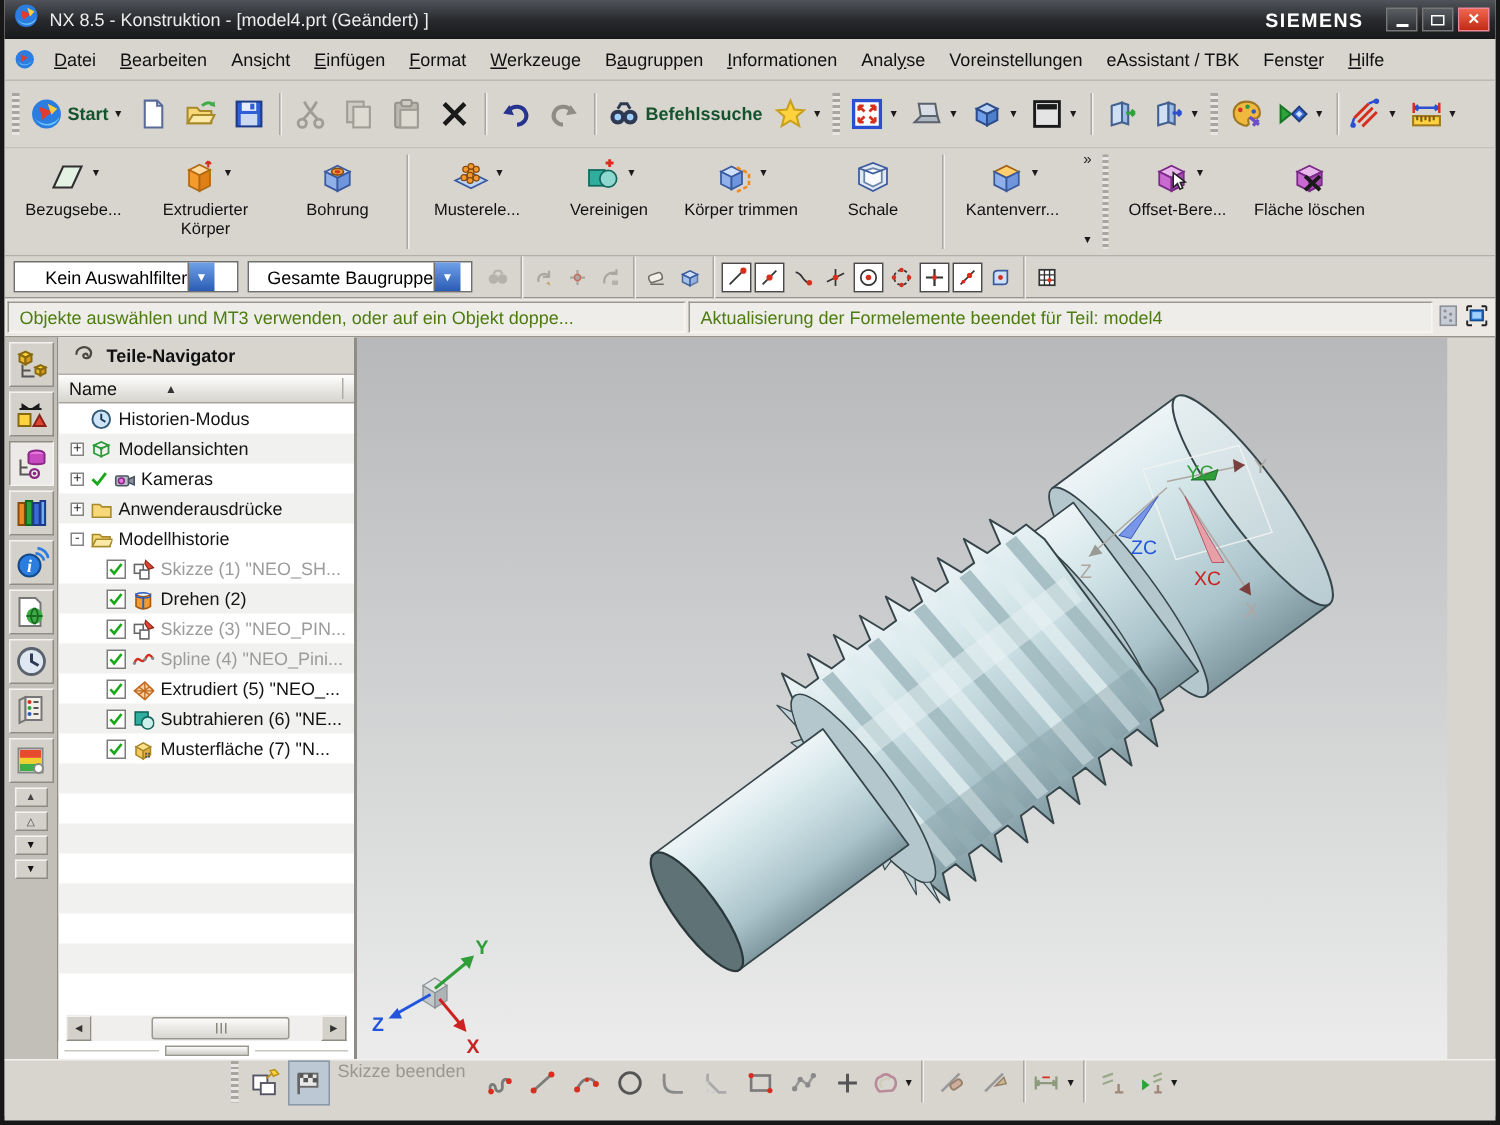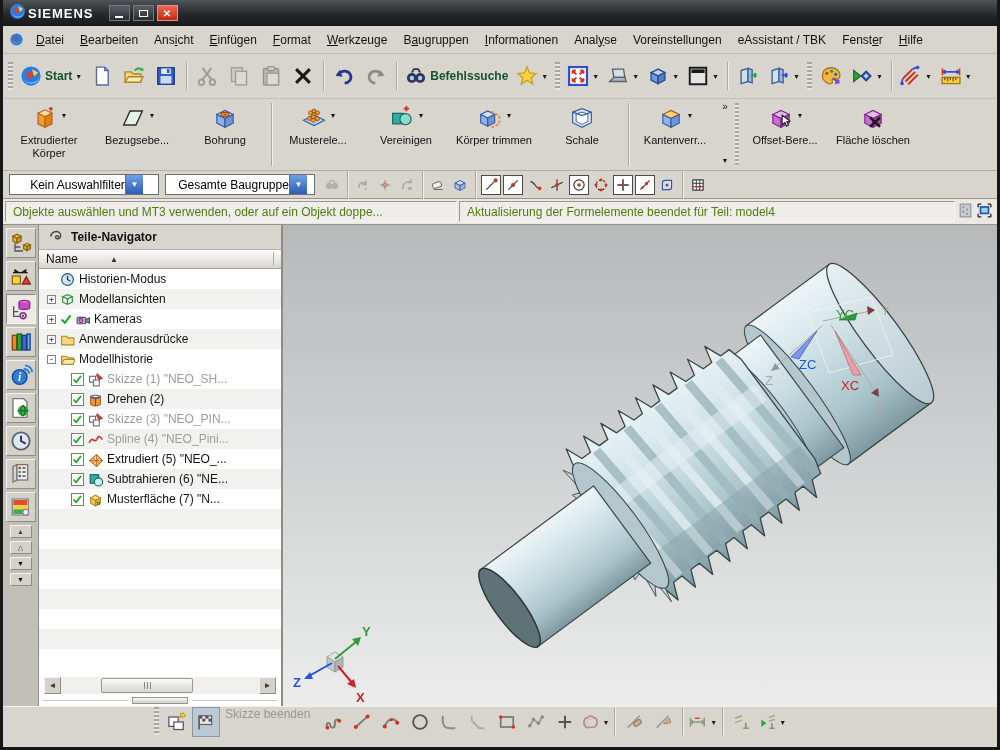--- a/index.html
+++ b/index.html
@@ -55,21 +55,21 @@
 .status-icons { margin-left:auto; display:flex; gap:2px; padding-right:2px; }
 .main { display:flex; height:481px; }
 .resbar { width:36px; background:#c2bfb9; display:flex; flex-direction:column; align-items:center;
   padding-top:3px; gap:3px; border-right:1px solid #8f8c86; }
 .res-btn { width:30px; height:30px; display:flex; align-items:center; justify-content:center;
   background:#d4d1cb; border:1px solid; border-color:#f4f2ee #8f8c86 #8f8c86 #f4f2ee; }
 .res-btn.active { background:#eceae6; border-color:#8f8c86 #f4f2ee #f4f2ee #8f8c86; }
 .res-nav { width:22px; height:13px; display:flex; align-items:center; justify-content:center;
   font-size:7px; color:#444; background:#d4d1cb; border:1px solid; border-color:#f4f2ee #8f8c86 #8f8c86 #f4f2ee; }
 .res-nav.dark { color:#111; }
-.panel { width:244px; background:#fff; border-right:2px solid #8f8c86; display:flex; flex-direction:column; }
+.panel { width:199px; background:#fff; border-right:2px solid #8f8c86; display:flex; flex-direction:column; }
 .panel-header { height:25px; background:#d8d5cf; display:flex; align-items:center; gap:7px;
   padding-left:9px; font-size:12px; font-weight:bold; color:#111; border-bottom:1px solid #b2afa9; }
 .col-header { height:19px; background:linear-gradient(#fefefd,#d6d4ce); border-bottom:1px solid #a8a5a0;
   display:flex; align-items:center; font-size:12px; color:#111; padding-left:7px; gap:32px; position:relative; }
 .sort-tri { font-size:8px; color:#333; }
 .col-sep { position:absolute; right:7px; top:2px; bottom:2px; width:1px; background:#b0ada8; }
 .tree { flex:1; overflow:hidden; font-size:12px; color:#141414; }
 .tree-row { height:20px; display:flex; align-items:center; padding-left:8px; white-space:nowrap; overflow:hidden; }
 .tree-row.alt { background:#f1f1ef; }
 .tree-row .lbl { margin-left:4px; }
@@ -108,20 +108,21 @@
 <div class="window">
   <div class="titlebar">
     <span id="title-icon"><span class="icon">
           <svg width="17" height="17" viewBox="0 0 16 16" stroke-width="1">
             <circle cx="8" cy="8" r="7" fill="#2b7de0"></circle>
             <path d="M2 9.5 C4.5 13.8 11.5 14 14.2 9.5 C13 14.5 5 15.5 2 9.5 Z" fill="#6cc8ff"></path>
             <path d="M4.5 4.5 L10.8 6.8 L6 10.8 Z" fill="#e33b2e"></path>
             <path d="M8.6 3 L13.2 5.4 L10.4 8.4 Z" fill="#ffcf3d"></path>
           </svg>
         </span></span>
+    <span class="title-text">NX 8.5 - Konstruktion - [model4.prt (Geändert) ]</span>
     <span class="brand">SIEMENS</span>
     <span class="winbtn">
         <span class="minglyph"></span>
       </span>
     <span class="winbtn">
         <span class="maxglyph"></span>
       </span>
     <span class="winbtn close">✕</span>
   </div>
   <div class="menubar" id="menubar">
@@ -362,40 +363,40 @@
           </svg>
         </span>
         <span class="dd">▼</span>
       </div>
     </div>
   <div class="toolbar" id="toolbar2">
       <div class="feat">
         <div class="feat-top">
           <span class="icon">
             <svg width="28" height="28" viewBox="0 0 24 24" stroke-width="1">
+              <path d="M4 18 L9.5 6 L20 6 L14.5 18 Z" fill="#e4f2e4" stroke="#2f2f2f" stroke-width="1.2"></path>
+            </svg>
+          </span>
+          <span class="dd" style="margin-top: 8px;">▼</span>
+        </div>
+        <div>Bezugsebe...</div>
+      </div>
+      <div class="feat">
+        <div class="feat-top">
+          <span class="icon">
+            <svg width="28" height="28" viewBox="0 0 24 24" stroke-width="1">
               <path d="M6 8 L12 5 L18 8 L12 11 Z" fill="#ffd9a0" stroke="#b06a14"></path>
               <path d="M6 8 L12 11 L12 20 L6 17 Z" fill="#f59b2e" stroke="#b06a14"></path>
               <path d="M18 8 L12 11 L12 20 L18 17 Z" fill="#e07f14" stroke="#b06a14"></path>
               <path d="M17 6.5 V3 M17 3 l-1.6 1.6 M17 3 l1.6 1.6" stroke="#d62f1e" fill="none" stroke-width="1.2"></path>
             </svg>
           </span>
           <span class="dd" style="margin-top: 8px;">▼</span>
         </div>
         <div>Extrudierter Körper</div>
-      </div>
-      <div class="feat">
-        <div class="feat-top">
-          <span class="icon">
-            <svg width="28" height="28" viewBox="0 0 24 24" stroke-width="1">
-              <path d="M4 18 L9.5 6 L20 6 L14.5 18 Z" fill="#e4f2e4" stroke="#2f2f2f" stroke-width="1.2"></path>
-            </svg>
-          </span>
-          <span class="dd" style="margin-top: 8px;">▼</span>
-        </div>
-        <div>Bezugsebe...</div>
       </div>
       <div class="feat">
         <div class="feat-top">
           <span class="icon">
             <svg width="28" height="28" viewBox="0 0 24 24" stroke-width="1">
               <path d="M5 9 L12 5.5 L19 9 L12 12.5 Z" fill="#cfe0fa" stroke="#3a5a9e"></path>
               <path d="M5 9 L12 12.5 L12 20 L5 16.5 Z" fill="#8fb0e8" stroke="#3a5a9e"></path>
               <path d="M19 9 L12 12.5 L12 20 L19 16.5 Z" fill="#6f96dc" stroke="#3a5a9e"></path>
               <ellipse cx="12" cy="9" rx="3.4" ry="1.9" fill="#f5a93c" stroke="#8a4a0e"></ellipse>
               <ellipse cx="12" cy="9" rx="1.7" ry="0.95" fill="#d43c1e"></ellipse>

